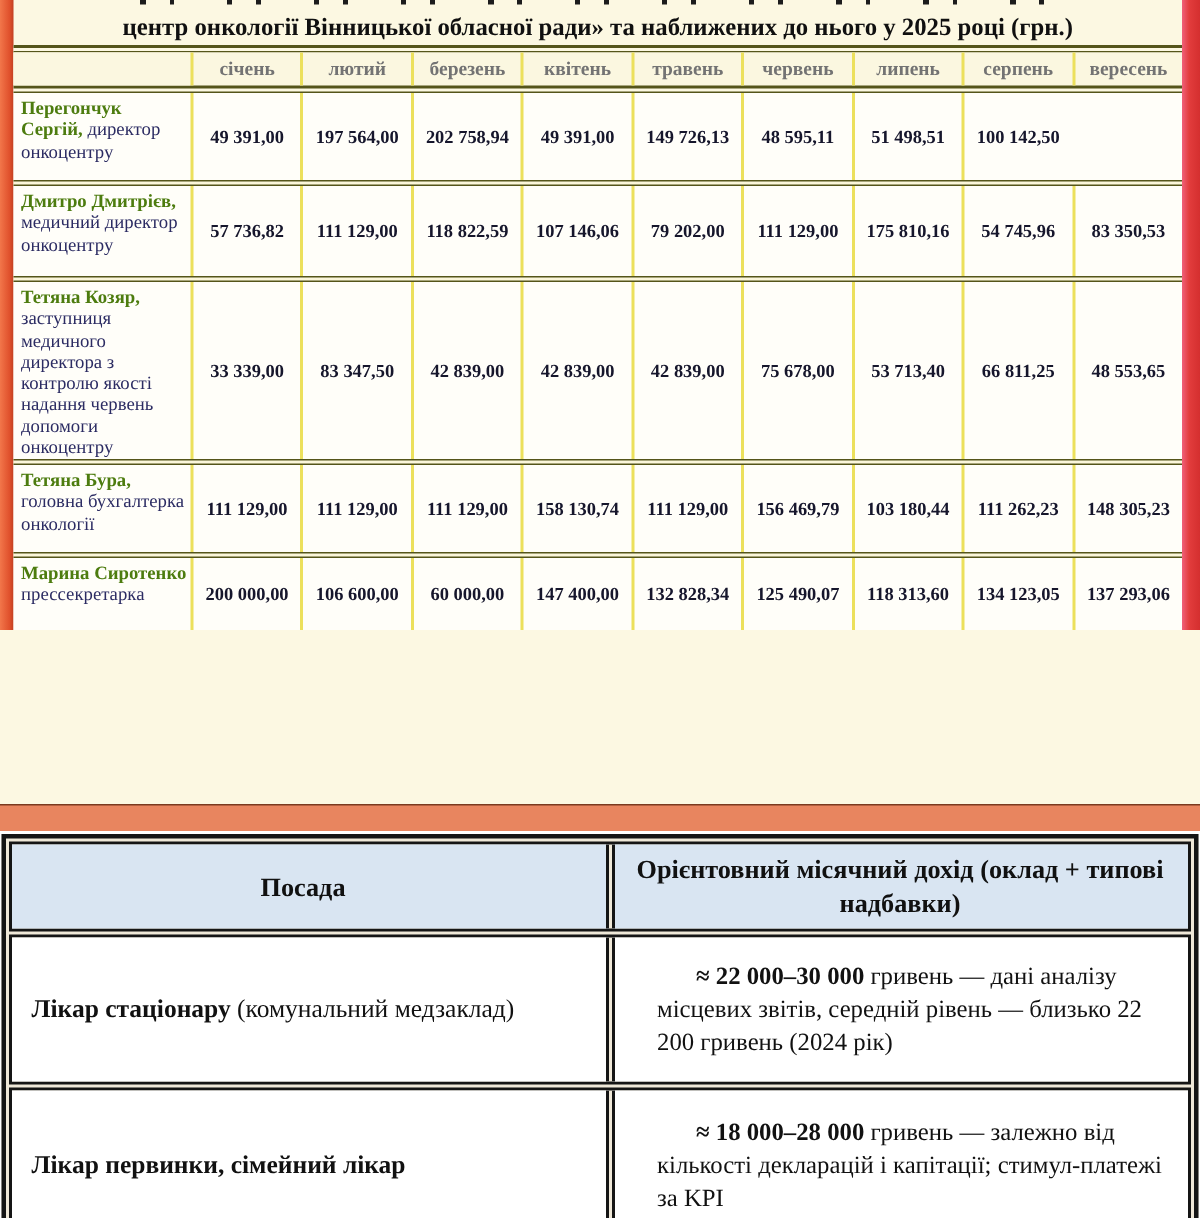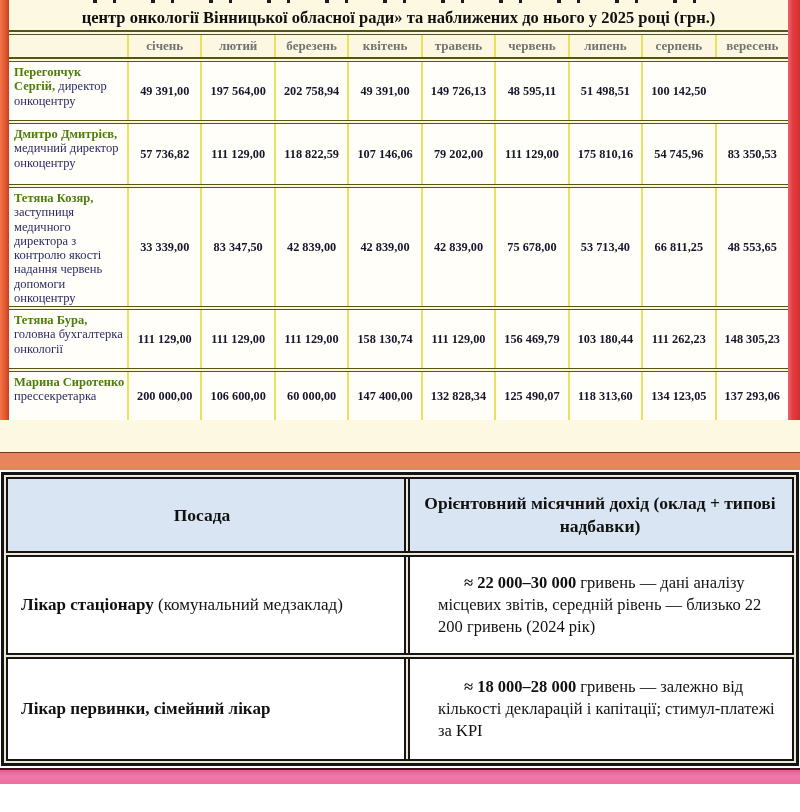--- a/index.html
+++ b/index.html
@@ -7,21 +7,21 @@
   body {
     font-family: "Liberation Serif", "DejaVu Serif", serif;
     background: #ffffff;
     color: #111;
   }
   .page { position: relative; width: 800px; height: 812px; background: #fff; overflow: hidden; }
 
   
   .top-section {
     position: relative;
-    width: 800px; height: 452px;
+    width: 800px; height: 536px;
     background: #fcf8e2;
   }
   .left-bar {
     position: absolute; left: 0; top: 0; width: 9px; height: 420px;
     background: linear-gradient(to right, #f2764a 0%, #e0512c 70%, #c23f22 100%);
   }
   .right-bar {
     position: absolute; right: 0; top: 0; width: 12px; height: 420px;
     background: linear-gradient(to right, #f0607a 0%, #e23c3c 40%, #d42f2f 100%);
   }
@@ -112,21 +112,21 @@
     background: #ffffff;
     display: flex; flex-direction: column; justify-content: center;
     padding: 6px 12px 6px 28px;
     font-size: 16.5px; line-height: 1.33;
   }
   .t2-right .para { text-indent: 26px; }
   .t2-header .t2-left, .t2-header .t2-right { background: #d9e5f2; font-weight: bold; }
   .t2-header .t2-left { justify-content: center; padding-left: 0; font-size: 17.5px; }
   .t2-header .t2-right { text-align: center; font-size: 17.5px; padding-left: 10px; }
   .t2-header .para { text-indent: 0; }
-  .h-hdr { height: 76px; } .h-b1 { height: 100px; } .h-b2 { height: 104px; } .h-b3 { height: 76px; }
+  .h-hdr { height: 60px; } .h-b1 { height: 100px; } .h-b2 { height: 104px; } .h-b3 { height: 76px; }
   .bold-inline { font-weight: bold; }
 
   
   .pink-bar {
     width: 800px; height: 16px;
     margin-top: 2px;
     background: linear-gradient(to bottom, #e75a92 0%, #f278a9 45%, #ee6fa2 100%);
     border-top: 2px solid #3f0d1d;
   }
 </style>

